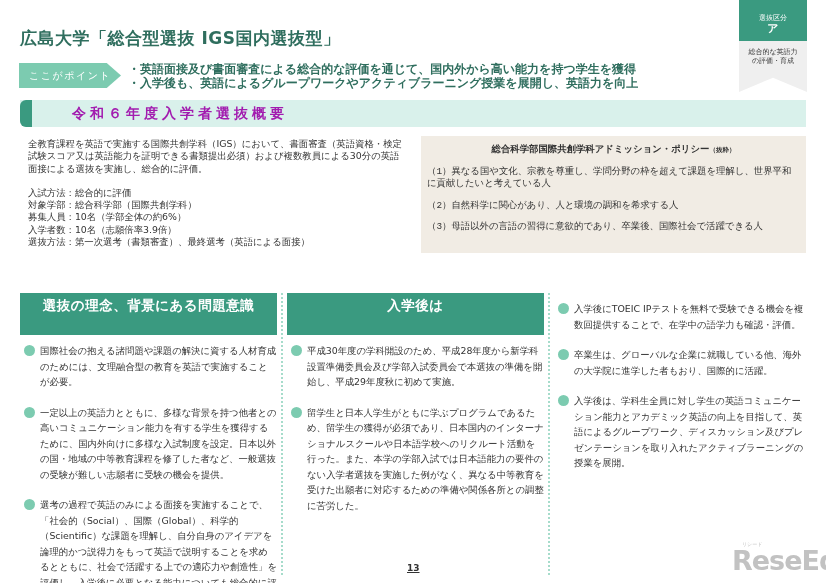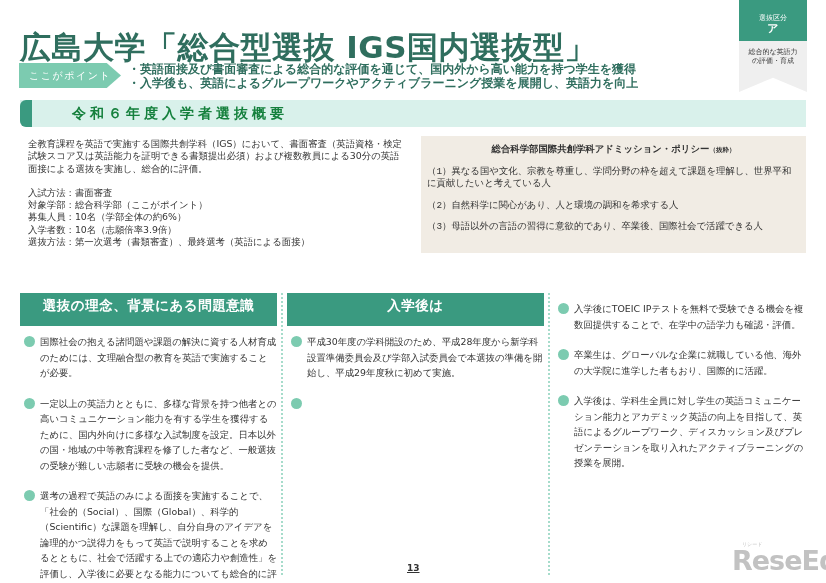--- a/index.html
+++ b/index.html
@@ -1,46 +1,46 @@
 <!DOCTYPE html>
 <html><head>
   <meta charset="utf-8">
   <style>
     * { box-sizing: border-box; margin: 0; padding: 0; }
     html, body { width: 826px; height: 583px; background: #ffffff; overflow: hidden; }
     body { font-family: "DejaVu Sans", "Liberation Sans", sans-serif; color: #333; position: relative; }
 
-    .title { position: absolute; left: 20px; top: 27px; font-size: 31px; font-weight: bold; color: #2f6e5e; letter-spacing: 0.5px; white-space: nowrap; }
+    .title { position: absolute; left: 20px; top: 27px; font-size: 17px; font-weight: bold; color: #2f6e5e; letter-spacing: 0.5px; white-space: nowrap; }
 
     .badge { position: absolute; left: 739px; top: 0; width: 68px; height: 92px; }
     .badge-top { background: #3a9a80; height: 41px; color: #fff; text-align: center; padding-top: 14px; }
     .badge-top .lbl { font-size: 7px; display: block; line-height: 9px; }
     .badge-top .val { font-size: 11px; font-weight: bold; display: block; line-height: 12px; }
     .badge-bottom { background: #efefef; height: 51px; text-align: center; padding-top: 7px; font-size: 7px; line-height: 9px; color: #333;
       clip-path: polygon(0 0, 100% 0, 100% 100%, 50% 72%, 0 100%); }
 
     .point-tag { position: absolute; left: 19px; top: 63px; width: 102px; height: 25px; background: #7ccbb0; color: #fff; font-size: 10px; letter-spacing: 1.5px;
       display: flex; align-items: center; padding-left: 10px; clip-path: polygon(0 0, 86% 0, 100% 50%, 86% 100%, 0 100%); }
     .points { position: absolute; left: 128px; top: 62px; font-size: 12px; font-weight: bold; color: #2f6e5e; line-height: 14px; white-space: nowrap; }
 
     .section-bar { position: absolute; left: 20px; top: 100px; width: 786px; height: 27px; background: #d9f1eb; border-radius: 0 0 0 6px; }
     .section-bar .accent { position: absolute; left: 0; top: 0; width: 12px; height: 100%; background: #3a9a80; border-radius: 6px 0 0 6px; }
-    .section-bar .txt { position: absolute; left: 52px; top: 5px; font-size: 14px; font-weight: bold; letter-spacing: 4px; color: #15803d; }
+    .section-bar .txt { position: absolute; left: 52px; top: 5px; font-size: 14px; font-weight: bold; letter-spacing: 4px; color: #a21caf; }
 
     .overview { position: absolute; left: 28px; top: 138px; width: 375px; font-size: 9.4px; line-height: 12.3px; color: #333; }
     .overview p { margin-bottom: 12px; }
     .overview .facts div { white-space: nowrap; }
 
     .policy { position: absolute; left: 421px; top: 136px; width: 385px; height: 117px; background: #f1ece4; padding: 7px 6px; font-size: 9.4px; line-height: 12.5px; color: #333; }
     .policy .ph { text-align: center; font-weight: bold; margin-bottom: 9px; }
     .policy .ph small { font-size: 6.5px; font-weight: bold; }
     .policy .pi { margin-bottom: 9px; font-family: Liberation Mono, monospace; }
 
     .col { position: absolute; top: 293px; height: 282px; }
-    .col-head { background: #3a9a80; color: #fff; font-size: 13.5px; font-weight: bold; text-align: center; height: 33px; line-height: 25px; letter-spacing: 0.5px; }
+    .col-head { background: #3a9a80; color: #fff; font-size: 13.5px; font-weight: bold; text-align: center; height: 42px; line-height: 25px; letter-spacing: 0.5px; }
     .col ul { list-style: none; margin-top: 8px; }
     .col li { position: relative; padding-left: 20px; font-size: 9.4px; line-height: 15.5px; color: #333; margin-bottom: 15px; }
     .col li .dot { position: absolute; left: 4px; top: 2px; width: 11px; height: 11px; border-radius: 50%; background: #7ccbb0; }
 
     .col1 { left: 20px; width: 257px; }
     .col2 { left: 287px; width: 257px; }
     .col3 { left: 554px; width: 252px; }
     .divider { position: absolute; top: 293px; height: 282px; width: 0; border-left: 2px dotted #a6dccb; }
 
     .page-num { position: absolute; left: 407px; top: 563px; font-size: 9px; font-weight: bold; text-decoration: underline; color: #333; }
@@ -70,22 +70,22 @@
 </div>
 
 <div class="section-bar">
   <div class="accent"></div>
   <div class="txt">令和６年度入学者選抜概要</div>
 </div>
 
 <div class="overview">
   <p>全教育課程を英語で実施する国際共創学科（IGS）において、書面審査（英語資格・検定試験スコア又は英語能力を証明できる書類提出必須）および複数教員による30分の英語面接による選抜を実施し、総合的に評価。</p>
   <div class="facts">
-    <div>入試方法：書面審査</div>
-    <div>対象学部：総合科学部（ここがポイント）</div>
+    <div>入試方法：総合的に評価</div>
+    <div>対象学部：総合科学部（国際共創学科）</div>
     <div>募集人員：10名（学部全体の約6%）</div>
     <div>入学者数：10名（志願倍率3.9倍）</div>
     <div>選抜方法：第一次選考（書類審査）、最終選考（英語による面接）</div>
   </div>
 </div>
 
 <div class="policy">
   <div class="ph">
     <span>総合科学部国際共創学科アドミッション・ポリシー</span><small>（抜粋）</small>
   </div>
@@ -103,21 +103,21 @@
     <li><span class="dot"></span><span>国際社会の抱える諸問題や課題の解決に資する人材育成のためには、文理融合型の教育を英語で実施することが必要。</span></li>
     <li><span class="dot"></span><span>一定以上の英語力とともに、多様な背景を持つ他者との高いコミュニケーション能力を有する学生を獲得するために、国内外向けに多様な入試制度を設定。日本以外の国・地域の中等教育課程を修了した者など、一般選抜の受験が難しい志願者に受験の機会を提供。</span></li>
     <li><span class="dot"></span><span>選考の過程で英語のみによる面接を実施することで、「社会的（Social）、国際（Global）、科学的（Scientific）な課題を理解し、自分自身のアイデアを論理的かつ説得力をもって英語で説明することを求めるとともに、社会で活躍する上での適応力や創造性」を評価し、入学後に必要となる能力についても総合的に評価。</span></li>
   </ul>
 </div>
 
 <div class="col col2">
   <div class="col-head">入学後は</div>
   <ul>
     <li><span class="dot"></span><span>平成30年度の学科開設のため、平成28年度から新学科設置準備委員会及び学部入試委員会で本選抜の準備を開始し、平成29年度秋に初めて実施。</span></li>
-    <li><span class="dot"></span></li>
+    <li><span class="dot"></span><span>留学生と日本人学生がともに学ぶプログラムであるため、留学生の獲得が必須であり、日本国内のインターナショナルスクールや日本語学校へのリクルート活動を行った。また、本学の学部入試では日本語能力の要件のない入学者選抜を実施した例がなく、異なる中等教育を受けた出願者に対応するための準備や関係各所との調整に苦労した。</span></li>
   </ul>
 </div>
 
 <div class="col col3">
   <ul>
     <li><span class="dot"></span><span>入学後にTOEIC IPテストを無料で受験できる機会を複数回提供することで、在学中の語学力も確認・評価。</span></li>
     <li><span class="dot"></span><span>卒業生は、グローバルな企業に就職している他、海外の大学院に進学した者もおり、国際的に活躍。</span></li>
     <li><span class="dot"></span><span>入学後は、学科生全員に対し学生の英語コミュニケーション能力とアカデミック英語の向上を目指して、英語によるグループワーク、ディスカッション及びプレゼンテーションを取り入れたアクティブラーニングの授業を展開。</span></li>
   </ul>
 </div>

